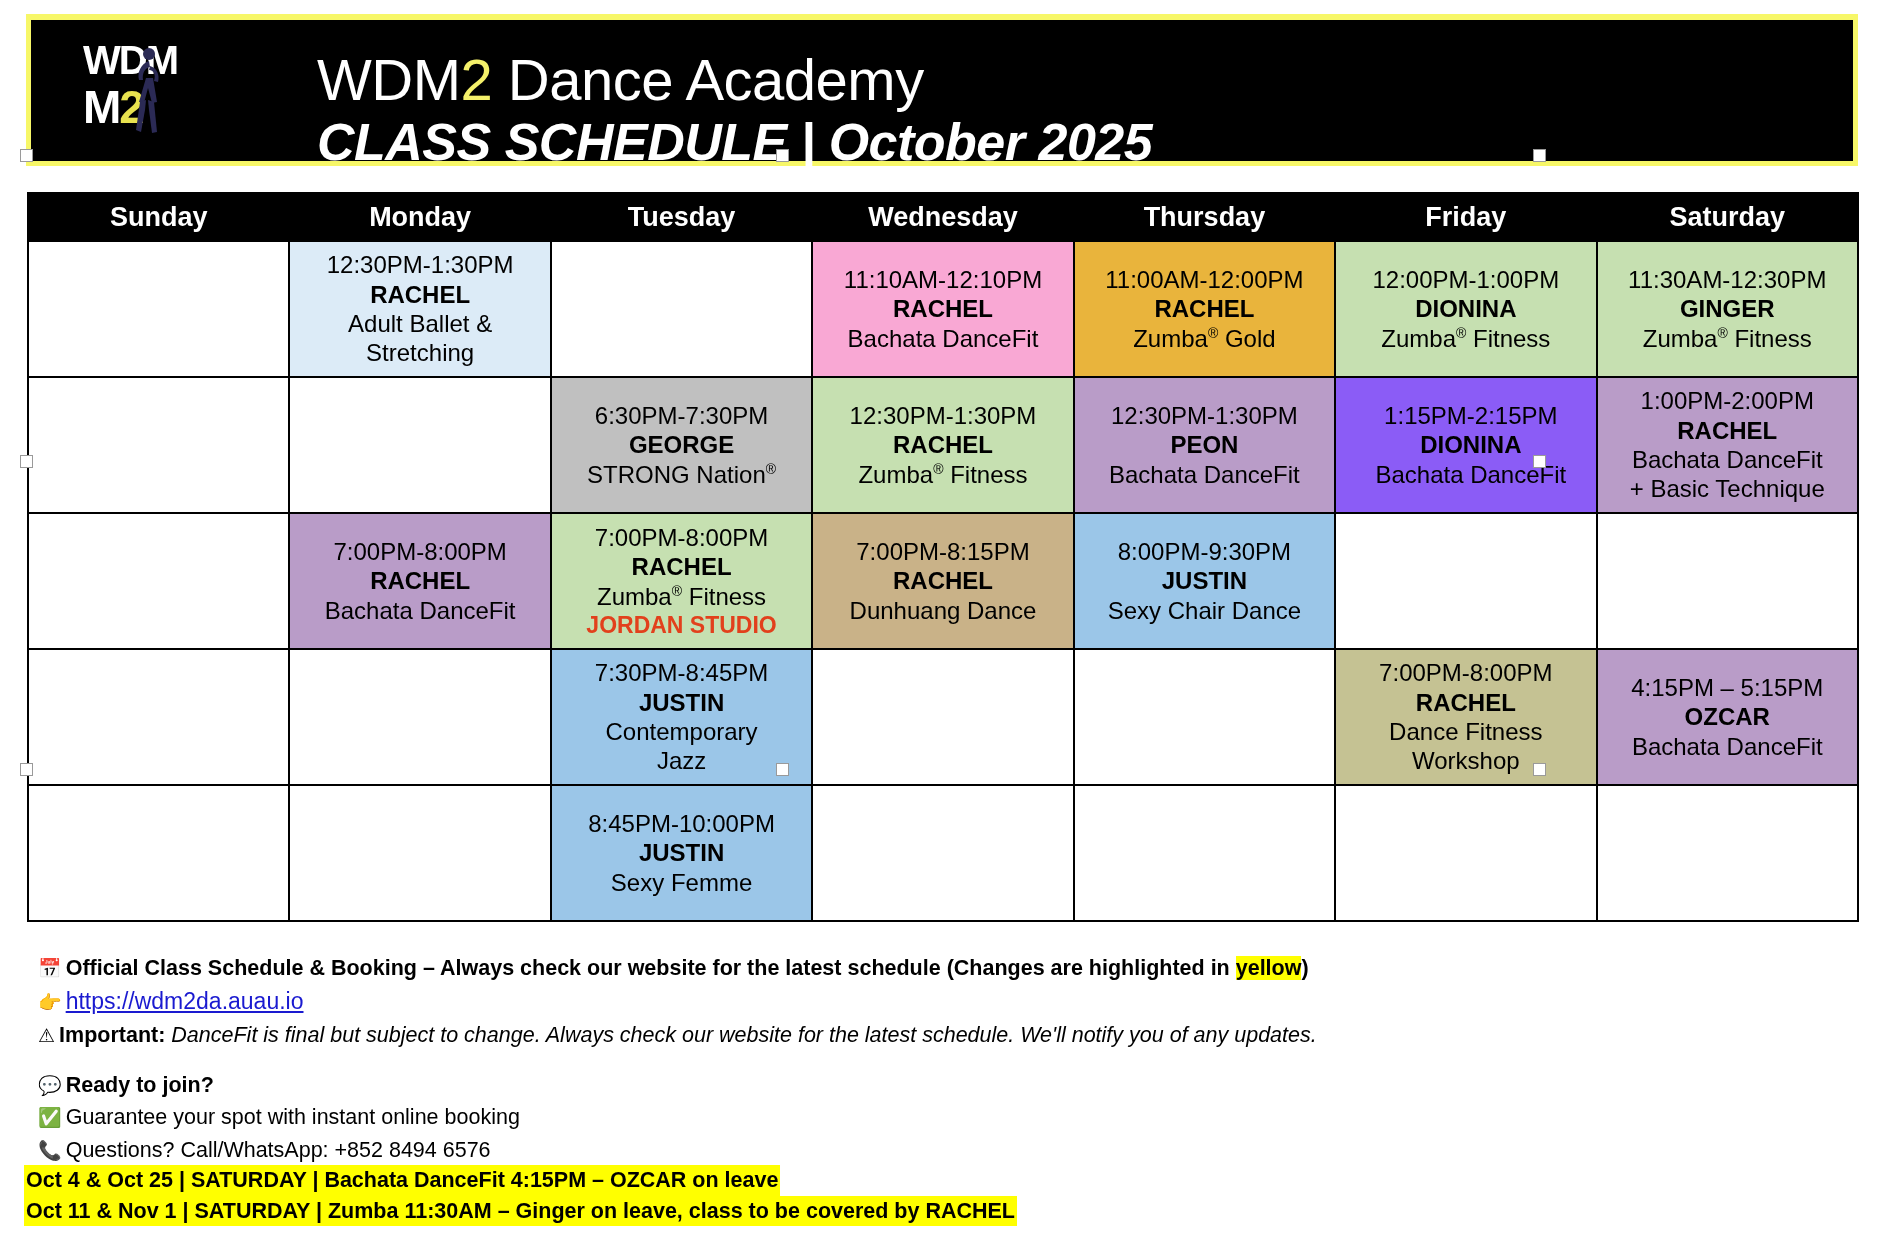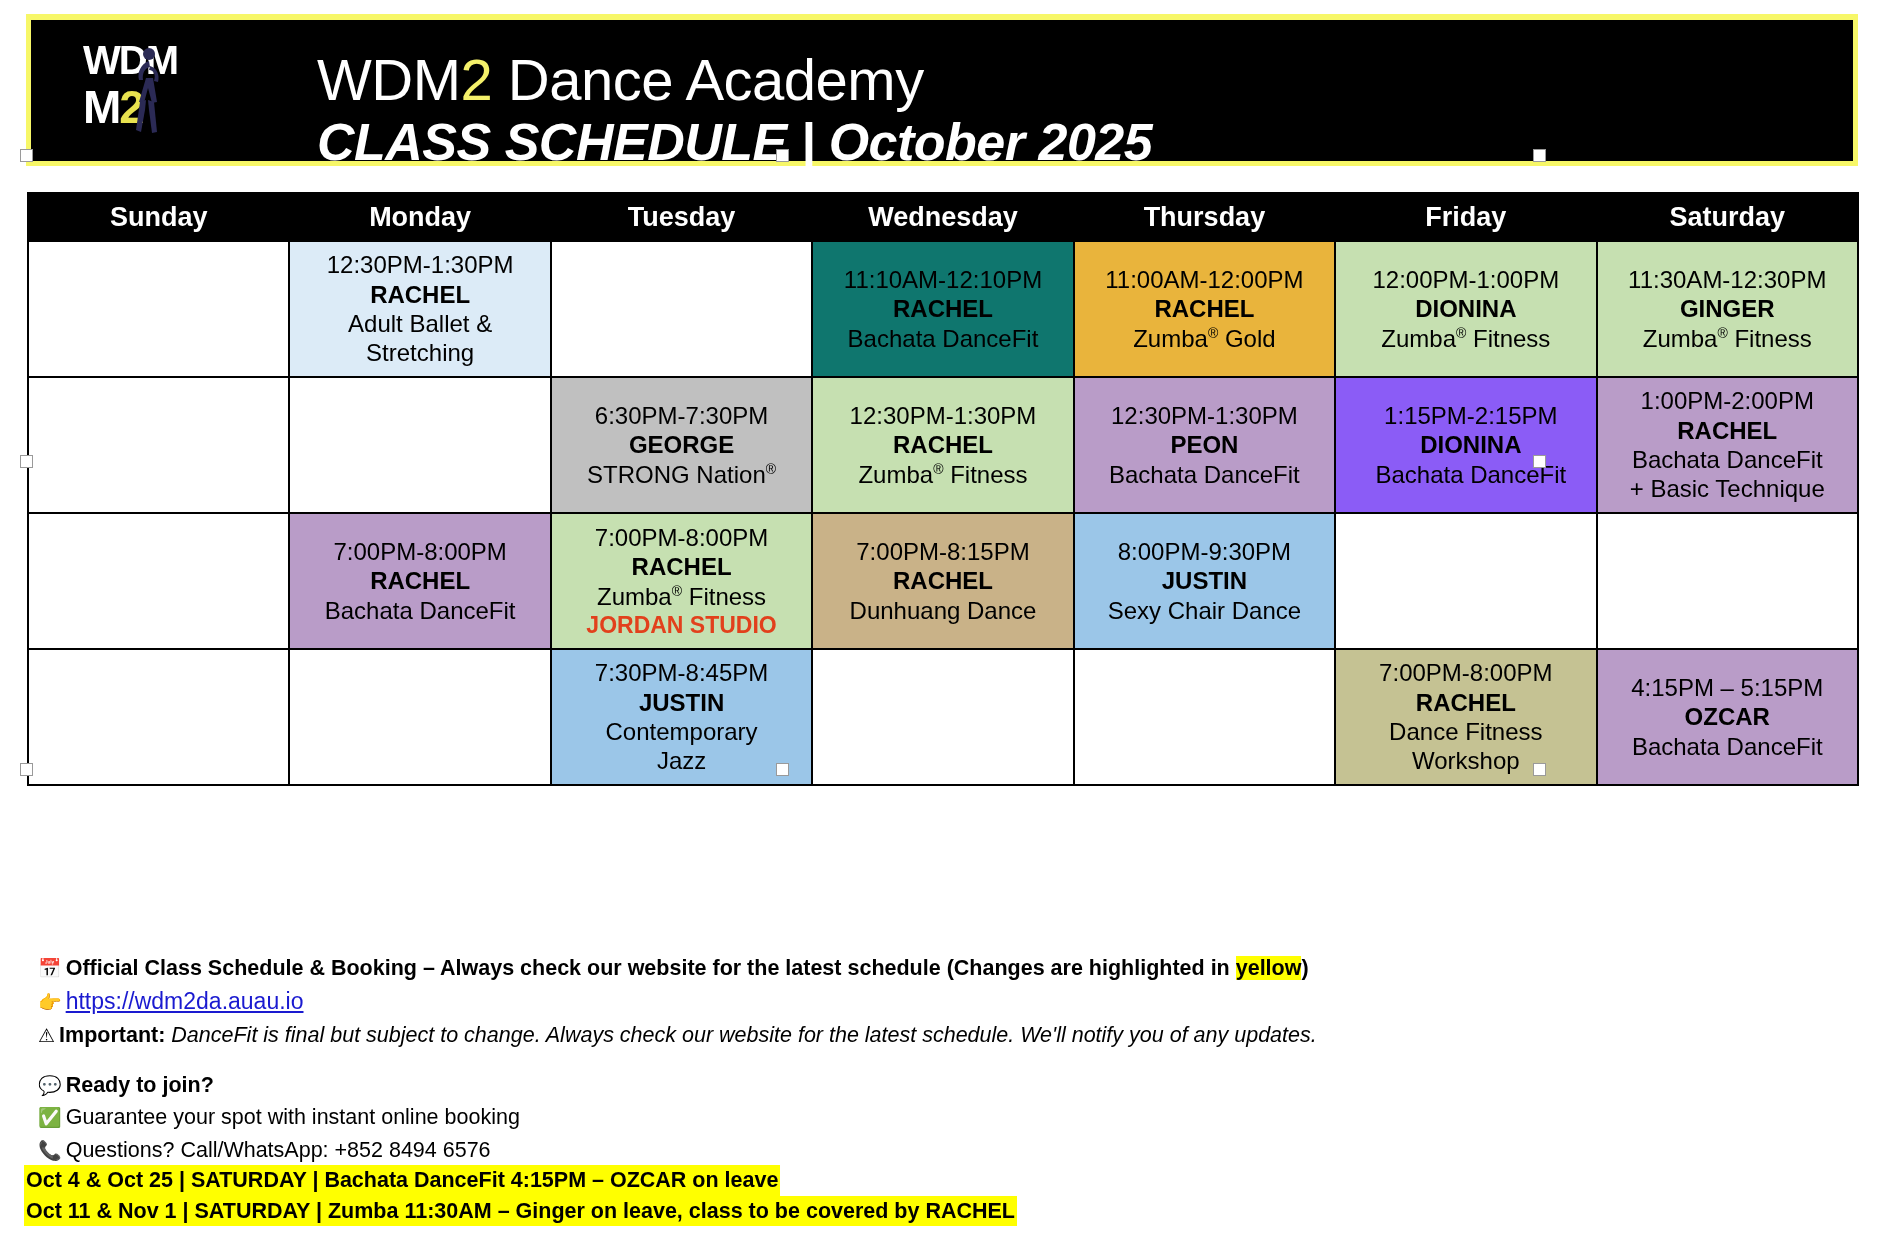--- a/index.html
+++ b/index.html
@@ -198,21 +198,21 @@
       <tbody>
           <tr>
             <td style="background: rgb(255, 255, 255);"></td>
             <td style="background: rgb(220, 235, 247);">
               <div class="cell-time">12:30PM-1:30PM</div>
               <div class="cell-name">RACHEL</div>
               <div class="cell-class">Adult Ballet &amp;</div>
               <div class="cell-class">Stretching</div>
             </td>
             <td style="background: rgb(255, 255, 255);"></td>
-            <td style="background: #0f766e;">
+            <td style="background: #f9a8d4;">
               <div class="cell-time">11:10AM-12:10PM</div>
               <div class="cell-name">RACHEL</div>
               <div class="cell-class">Bachata DanceFit</div>
             </td>
             <td style="background: rgb(233, 180, 60);">
               <div class="cell-time">11:00AM-12:00PM</div>
               <div class="cell-name">RACHEL</div>
               <div class="cell-class">Zumba<sup>®</sup> Gold</div>
             </td>
             <td style="background: rgb(198, 224, 177);">
@@ -297,20 +297,33 @@
               <div class="cell-time">7:00PM-8:00PM</div>
               <div class="cell-name">RACHEL</div>
               <div class="cell-class">Dance Fitness</div>
               <div class="cell-class">Workshop</div>
             </td>
             <td style="background: rgb(185, 156, 200);">
               <div class="cell-time">4:15PM – 5:15PM</div>
               <div class="cell-name">OZCAR</div>
               <div class="cell-class">Bachata DanceFit</div>
             </td>
+          </tr>
+          <tr>
+            <td style="background: rgb(255, 255, 255);"></td>
+            <td style="background: rgb(255, 255, 255);"></td>
+            <td style="background: rgb(155, 198, 232);">
+              <div class="cell-time">8:45PM-10:00PM</div>
+              <div class="cell-name">JUSTIN</div>
+              <div class="cell-class">Sexy Femme</div>
+            </td>
+            <td style="background: rgb(255, 255, 255);"></td>
+            <td style="background: rgb(255, 255, 255);"></td>
+            <td style="background: rgb(255, 255, 255);"></td>
+            <td style="background: rgb(255, 255, 255);"></td>
           </tr>
         </tbody>
     </table>
   </div>
 
   <div class="handle" style="left:20px;  top:149px;"></div>
   <div class="handle" style="left:776px; top:149px;"></div>
   <div class="handle" style="left:1533px;top:149px;"></div>
   <div class="handle" style="left:20px;  top:455px;"></div>
   <div class="handle" style="left:1533px;top:455px;"></div>

